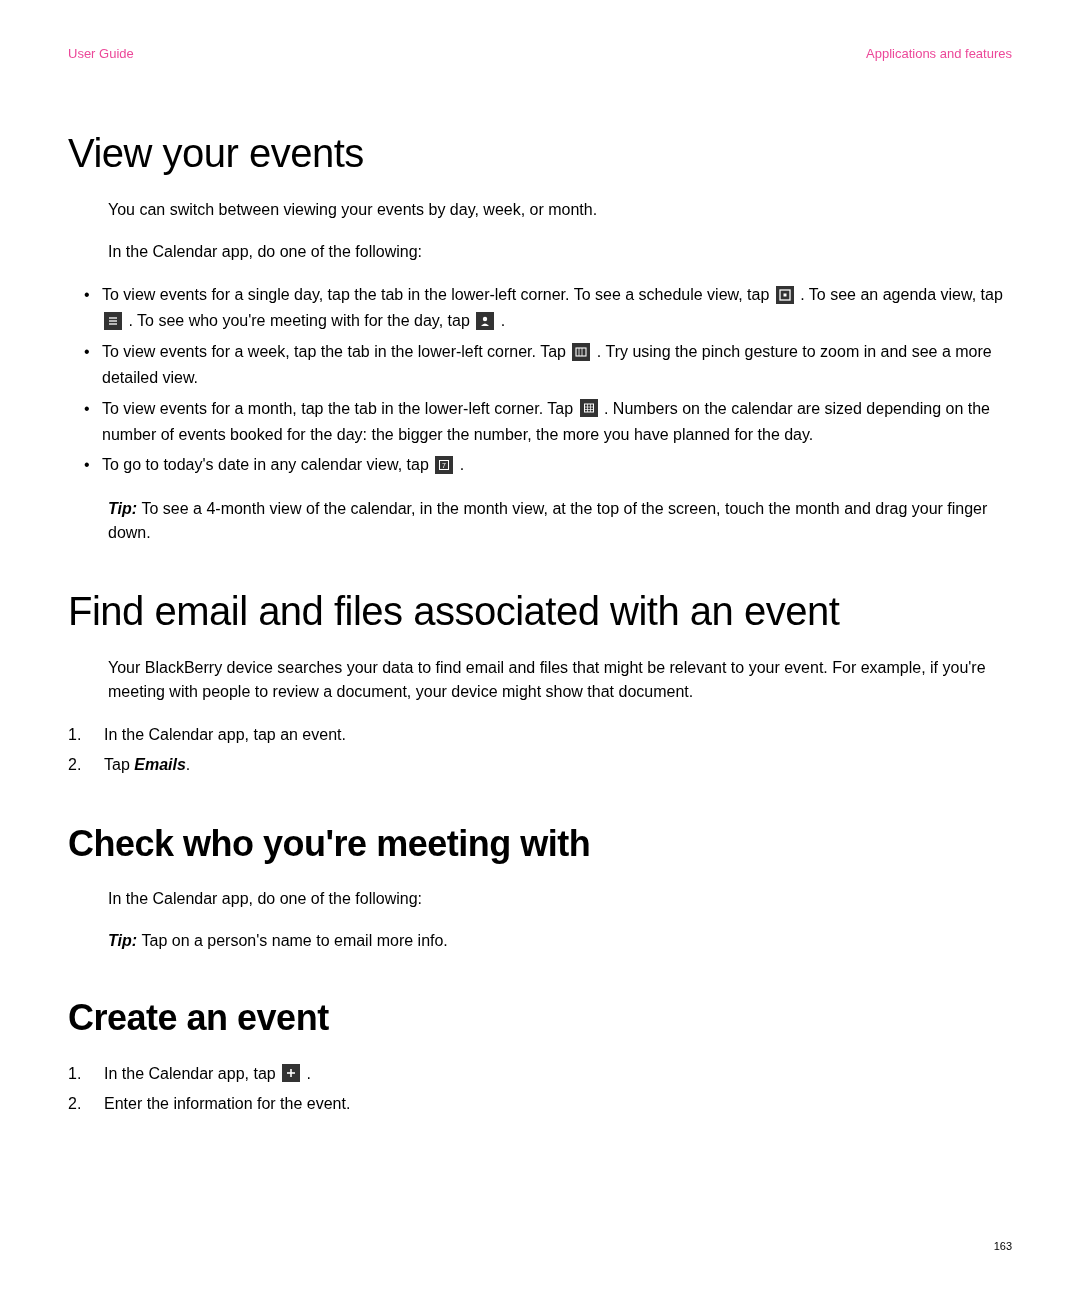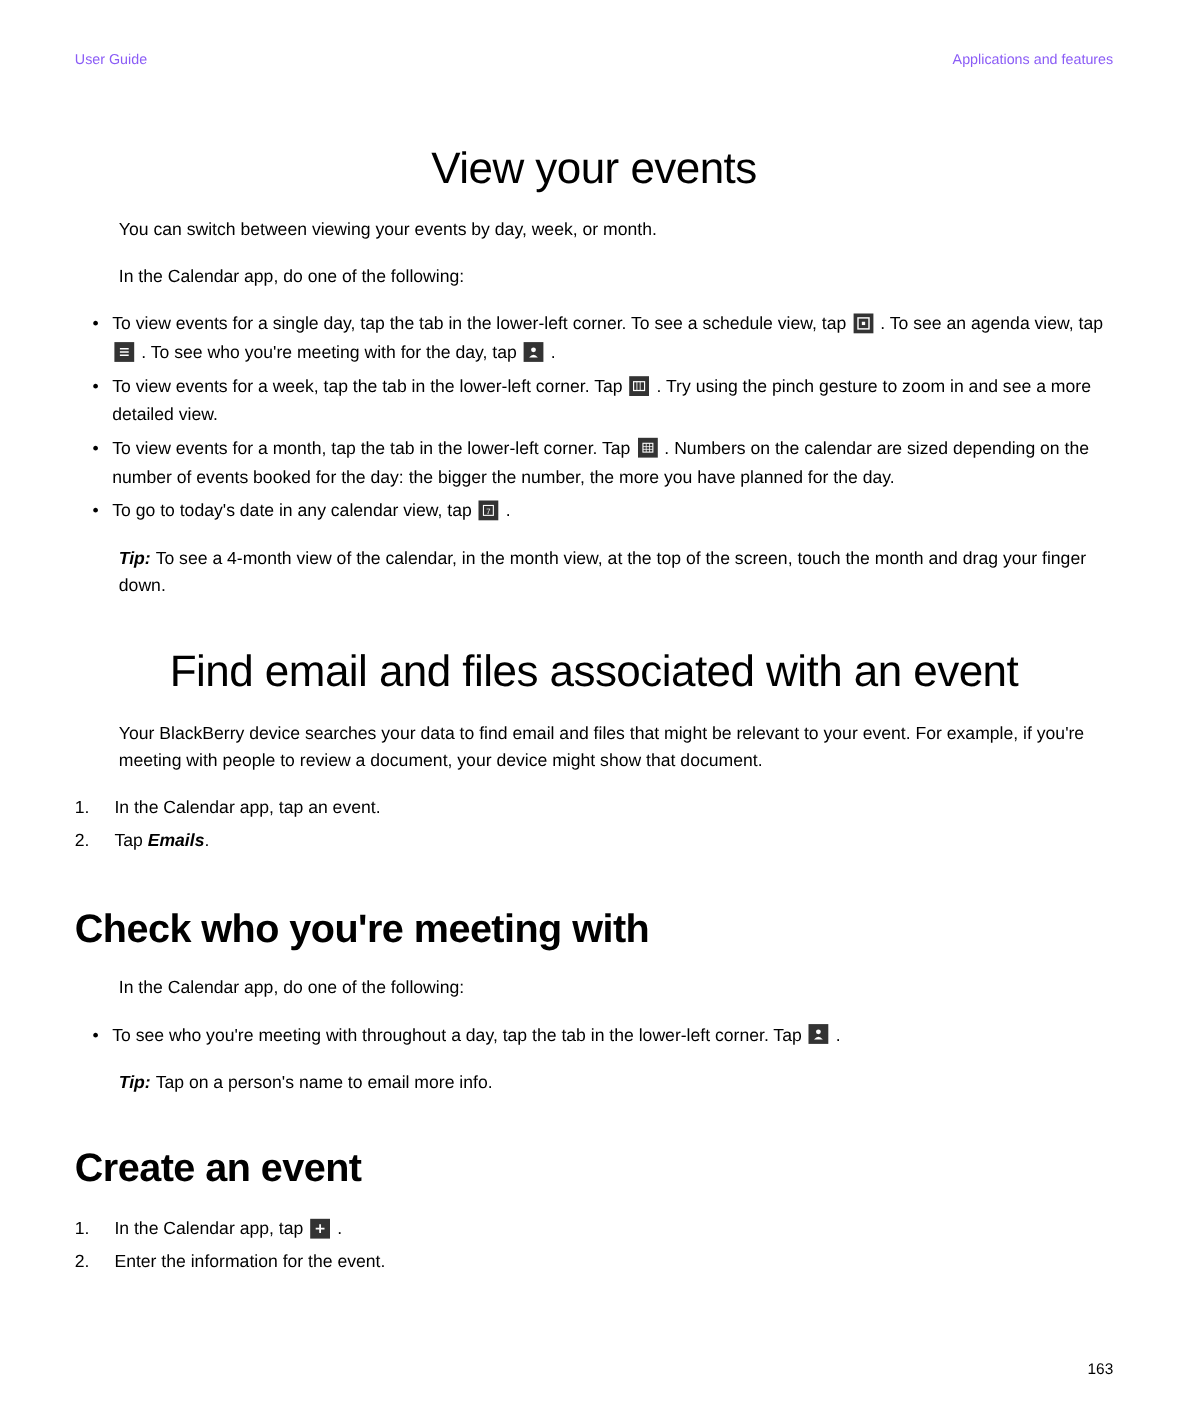--- a/index.html
+++ b/index.html
@@ -14,28 +14,27 @@
       height: 1296px;
       padding: 46px 68px 40px 68px;
       position: relative;
       color: #000;
     }
     .header-row {
       display: flex;
       justify-content: space-between;
       font-size: 13px;
       margin-bottom: 70px;
-      color: #8b5cf6;
+      color: #ec4899;
     }
     h1.section-title {
       font-size: 40px;
       font-weight: 300;
       margin-bottom: 22px;
       letter-spacing: -0.5px;
-      text-align: center;
     }
     h1.section-title-sm {
       font-size: 36px;
       font-weight: 700;
       margin-bottom: 22px;
       letter-spacing: -0.5px;
     }
     p.body {
       font-size: 16px;
       line-height: 1.5;
@@ -98,21 +97,21 @@
       height: 12px;
     }
     .tip b, .bold {
       font-weight: bold;
       font-style: italic;
     }
     .page-number {
       position: absolute;
       bottom: 44px;
       right: 68px;
-      font-size: 14px;
+      font-size: 11px;
     }
     .sec-gap {
       height: 26px;
     }
   </style>
 </head>
 <body>
 
 <div class="header-row">
   <span>User Guide</span>
@@ -198,30 +197,20 @@
   <li>
     <span>Tap </span><b class="bold">Emails</b><span>.</span>
   </li>
 </ol>
 
 <div class="sec-gap"></div>
 
 <h1 class="section-title-sm">Check who you're meeting with</h1>
 <p class="body">In the Calendar app, do one of the following:</p>
 <ul class="bullets">
-  <li>
-    <span>To see who you're meeting with throughout a day, tap the tab in the lower-left corner. Tap </span>
-    <span class="icon">
-      <svg viewBox="0 0 12 12">
-          <circle cx="6" cy="4" r="2.2" fill="#fff"></circle>
-          <path d="M2 11 Q6 6 10 11 Z" fill="#fff"></path>
-        </svg>
-    </span>
-    <span> .</span>
-  </li>
 </ul>
 <p class="body tip">
   <b>Tip: </b><span>Tap on a person's name to email more info.</span>
 </p>
 
 <div class="sec-gap"></div>
 
 <h1 class="section-title-sm">Create an event</h1>
 <ol class="numbered">
   <li>

